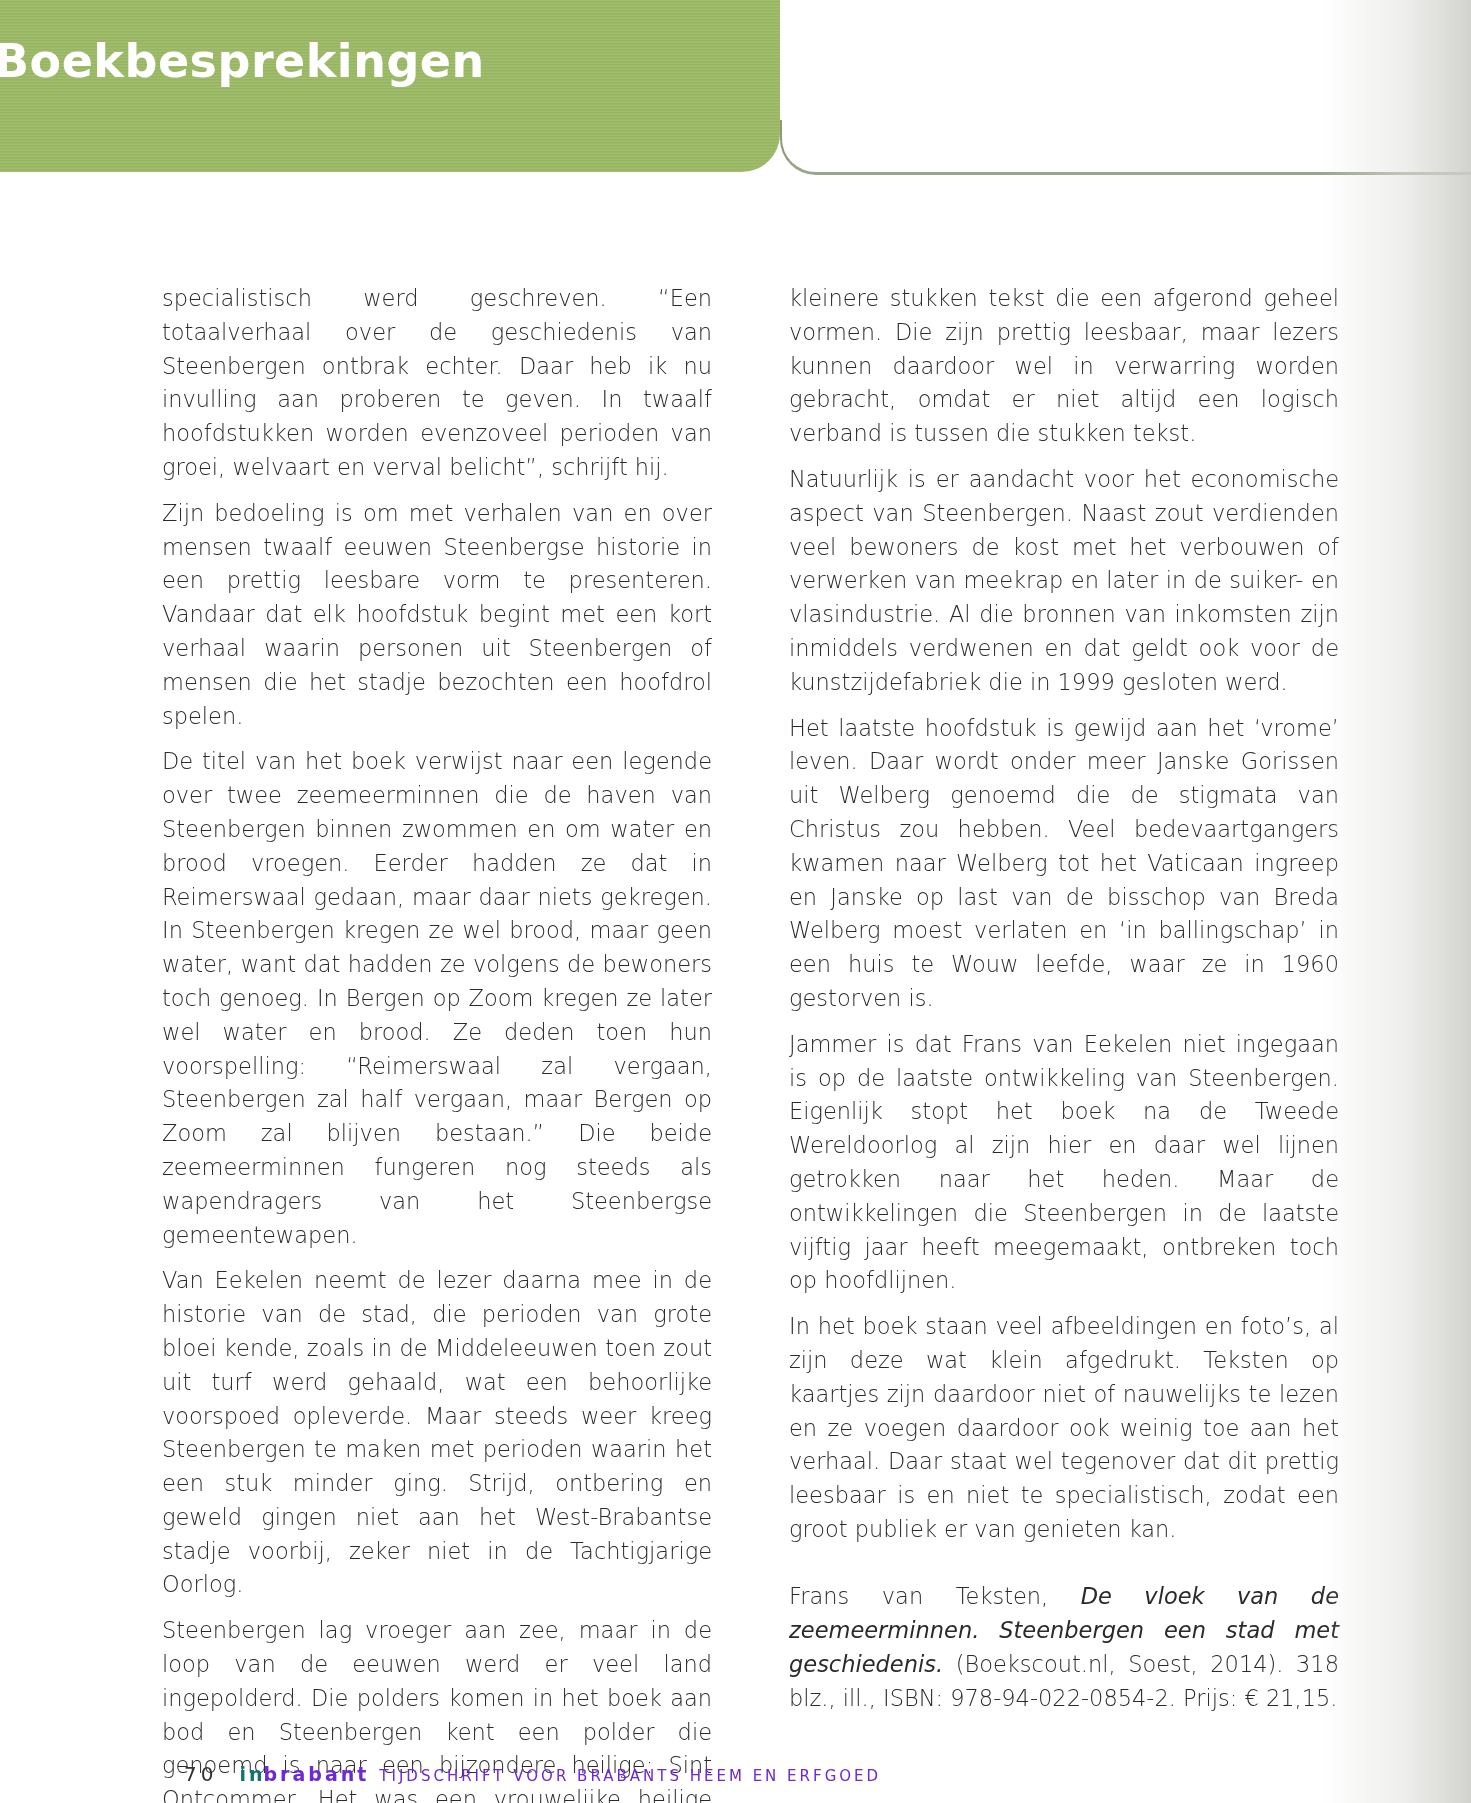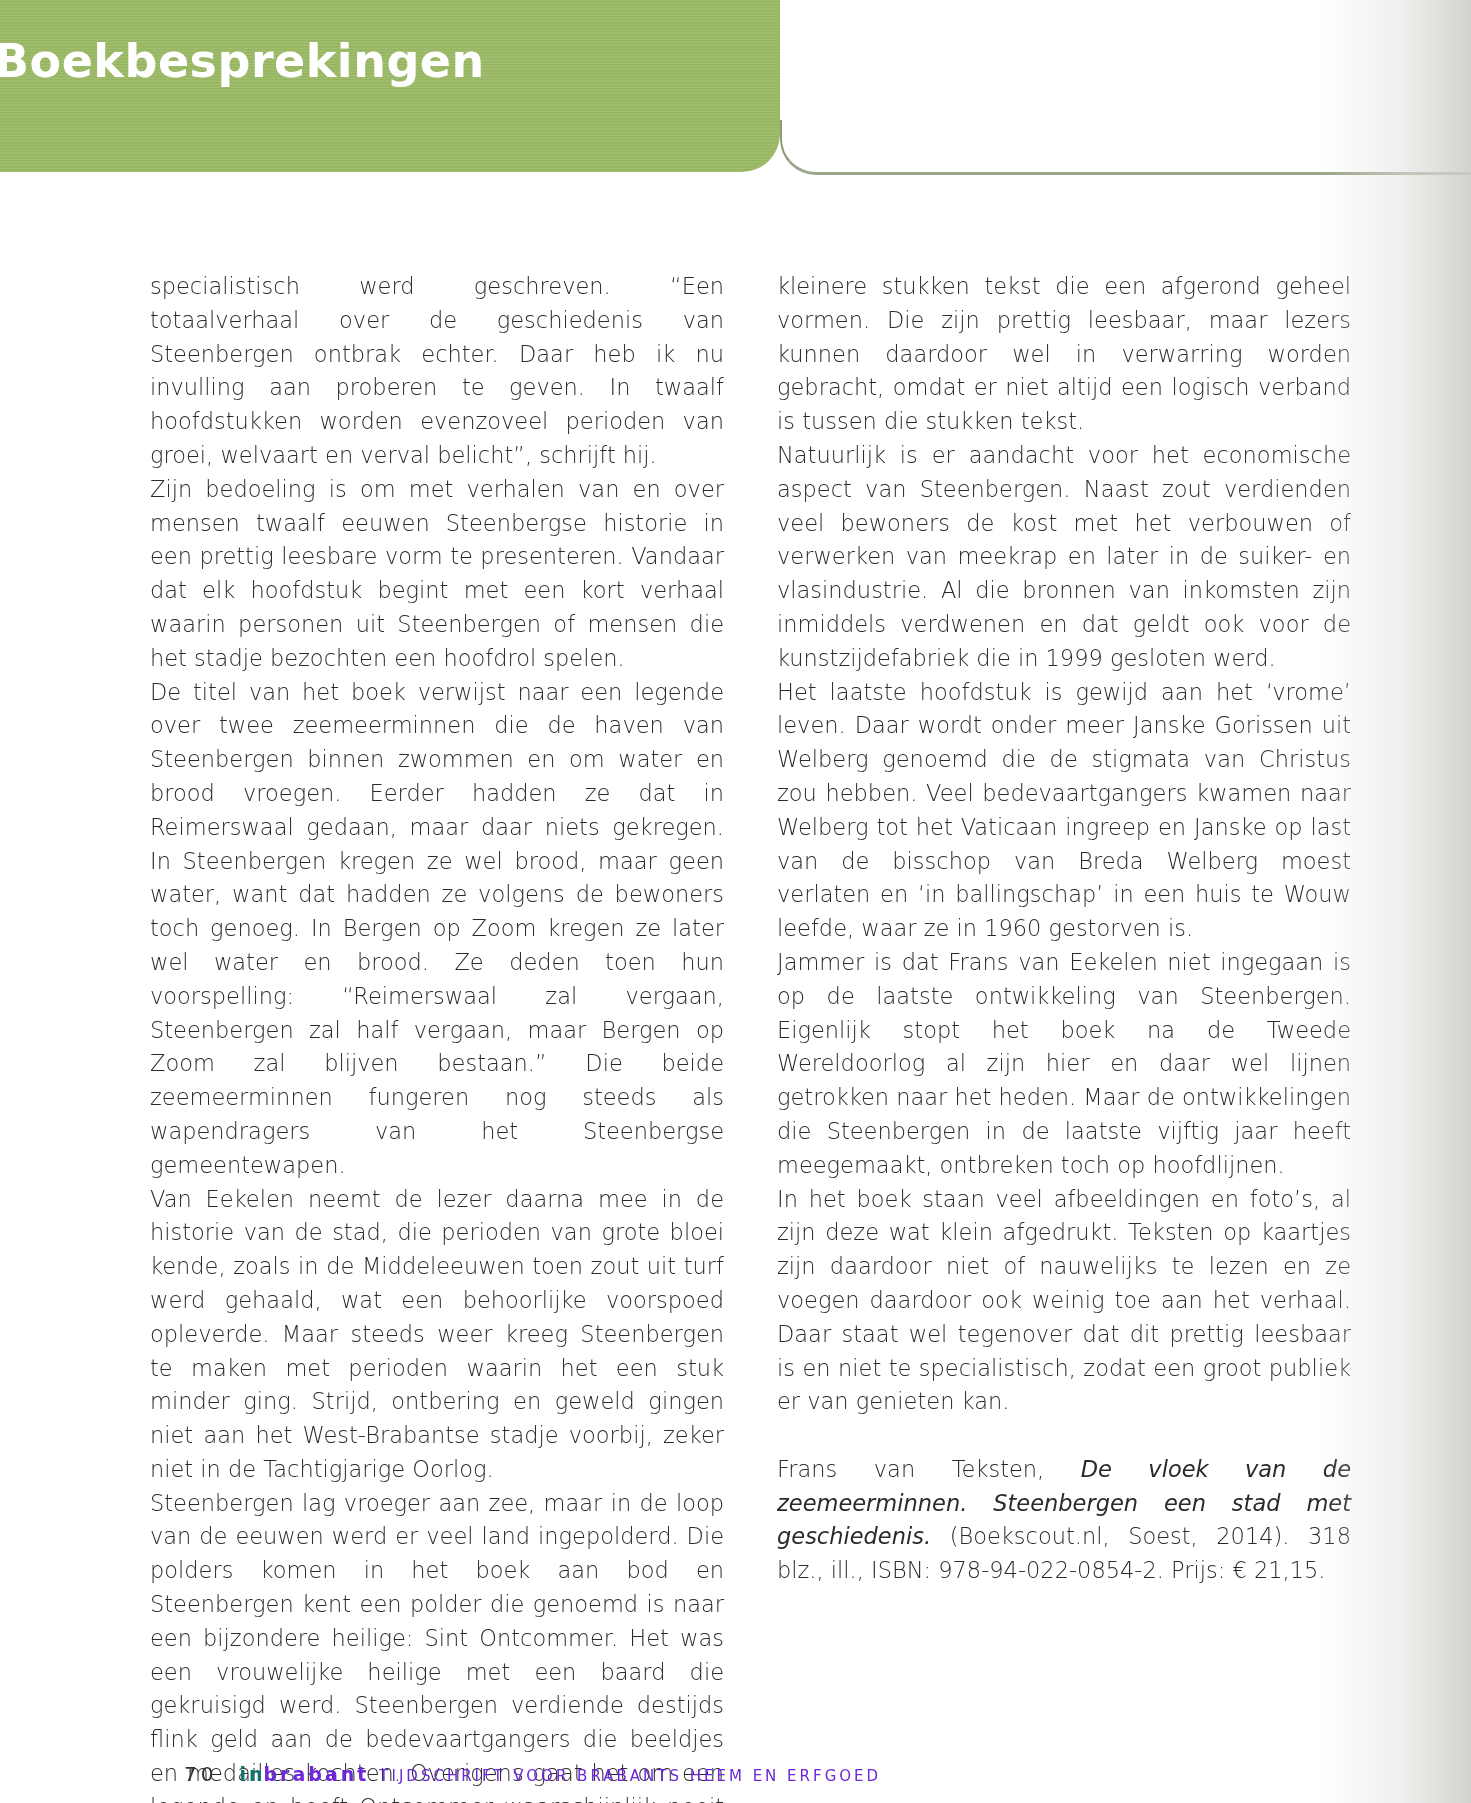--- a/index.html
+++ b/index.html
@@ -30,21 +30,21 @@
     border-left:2px solid #8e9a7a; border-bottom:3px solid #9aa58a;
     border-bottom-left-radius:36px;
   }
   .column {
     position:absolute; top:270px;
     font-size:22.5px; line-height:33.8px; text-align:justify;
     font-weight:300;
   }
   .col-left { left:150px; width:574px; }
   .col-right { left:777px; width:574px; }
-  .column p { margin:0; }
+  .column p { margin:12px; }
   .column .ref { margin-top:33.8px; }
   .column em { font-style:italic; }
   .footer {
     position:absolute; left:184px; top:1762px;
     display:flex; align-items:baseline; gap:22px;
     font-size:19px; color:#333;
   }
   .footer .page-num { letter-spacing:4px; font-size:20px; }
   .brand-in { font-weight:bold; letter-spacing:3px; color:#0f766e; }
   .brand-rest { font-weight:bold; letter-spacing:3px; color:#6d28d9; margin-left:-2px; }

